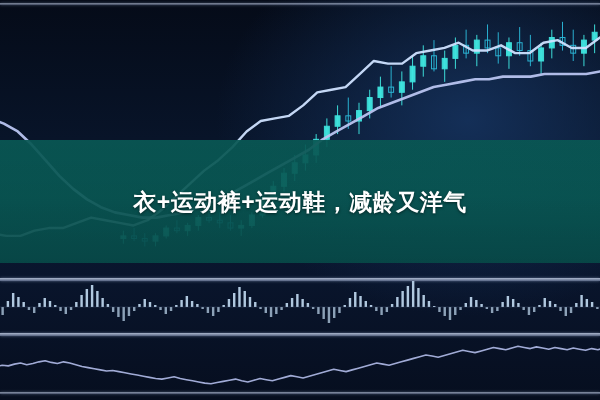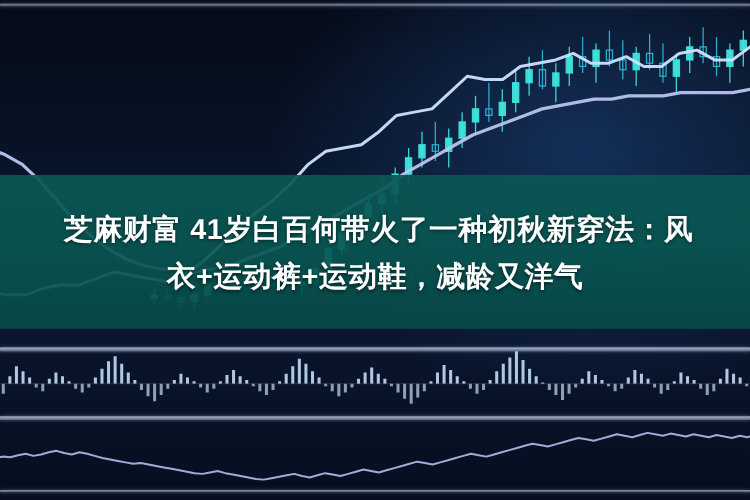--- a/index.html
+++ b/index.html
@@ -333,17 +333,16 @@
   </div>
 
   <div class="divider" id="divider-top"></div>
   <div class="divider" id="divider-macd"></div>
   <div class="divider" id="divider-line"></div>
   <div class="divider" id="divider-bottom"></div>
 
   <div id="teal-band"></div>
 
   <div id="title-wrap">
-    <div class="title-line" id="title-line-1">芝麻财富 41岁白百何带火了一种初秋新穿法：风</div>
     <div class="title-line" id="title-line-2">衣+运动裤+运动鞋，减龄又洋气</div>
   </div>
 
 </div>
 
 </body></html>

